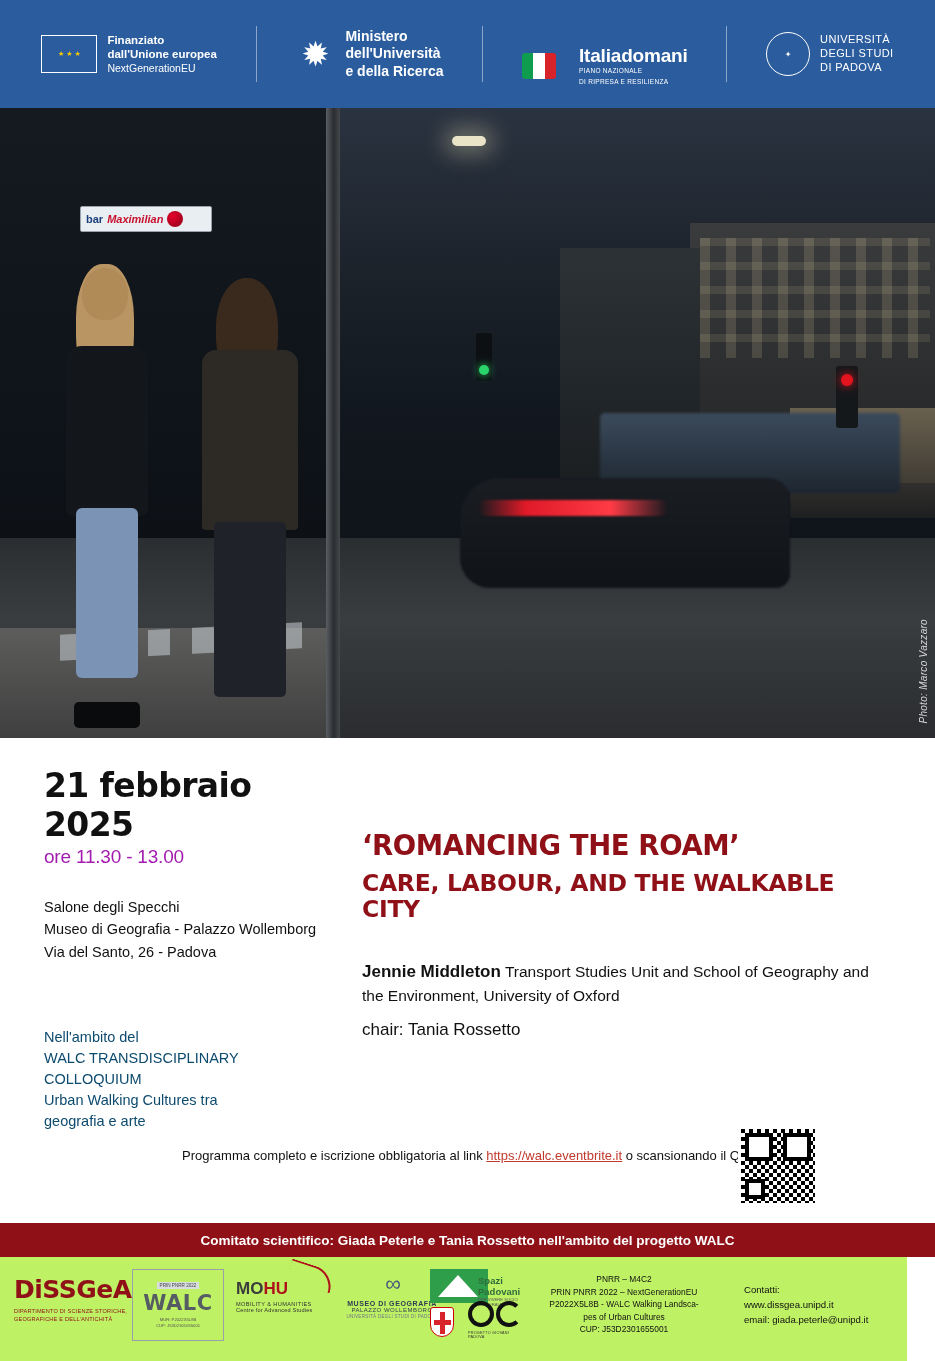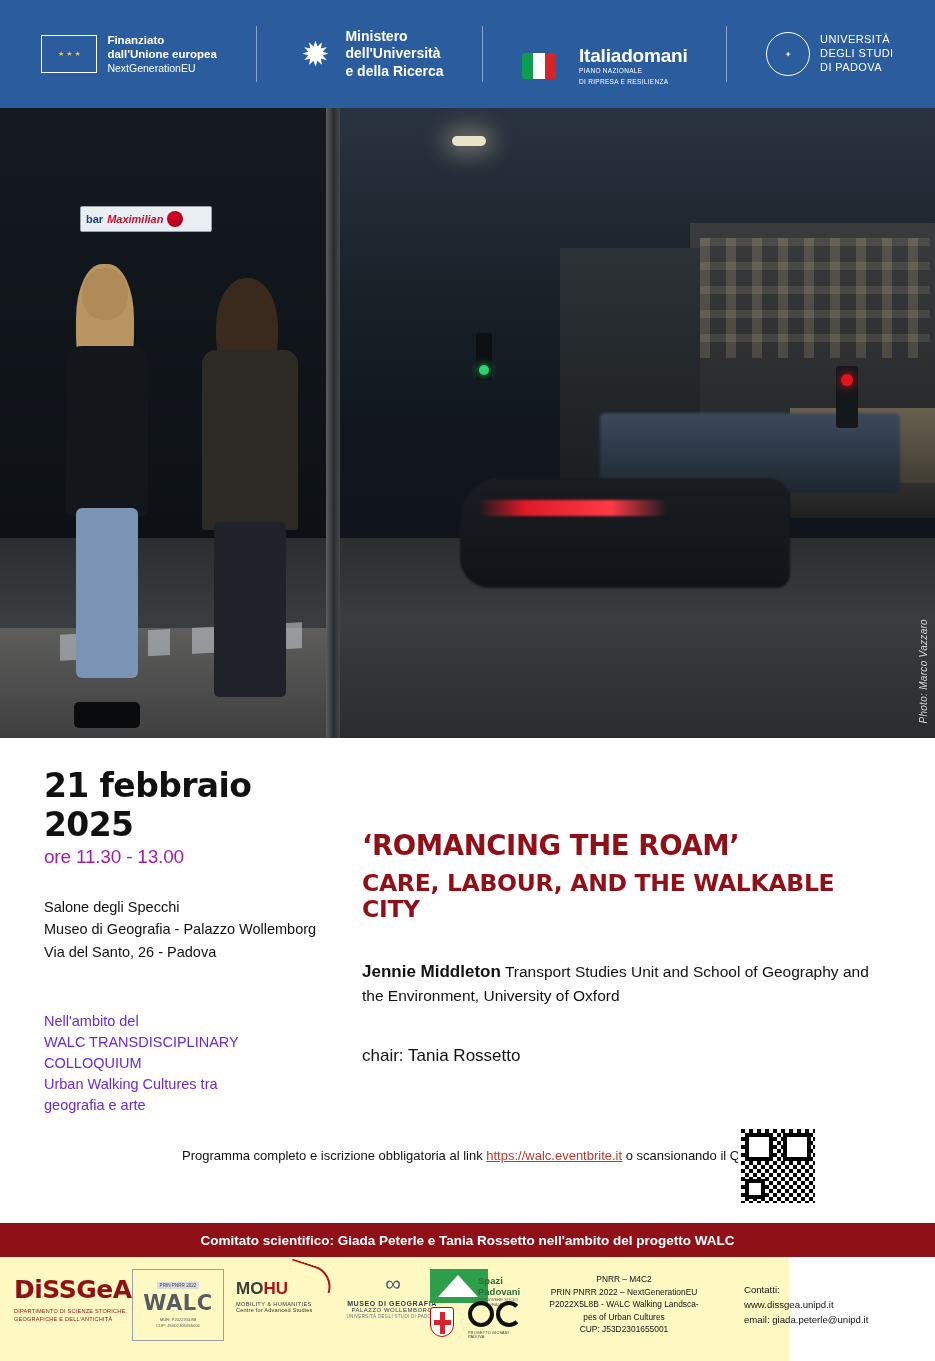--- a/index.html
+++ b/index.html
@@ -174,36 +174,36 @@
   .content { position: absolute; top: 738px; left: 0; width: 935px; height: 485px; background: #fff; }
 
   .left-col { position: absolute; top: 28px; left: 44px; width: 300px; }
   .date {
     font-family: "DejaVu Sans", sans-serif;
     font-size: 33px; font-weight: bold; color: #111; letter-spacing: -.6px;
   }
   .time { margin-top: 2px; font-size: 19px; color: #a21caf; letter-spacing: -.2px; }
   .venue { margin-top: 28px; font-size: 14.5px; color: #111; line-height: 1.55; }
   .ambito {
-    margin-top: 48px; color: #6d28d9; font-size: 14.5px; line-height: 1.45; font-weight: 500;
+    margin-top: 64px; color: #0c4a6e; font-size: 14.5px; line-height: 1.45; font-weight: 500;
   }
 
   .right-col { position: absolute; top: 92px; left: 362px; width: 530px; }
   .title1 {
     font-family: "DejaVu Sans", sans-serif;
     font-size: 27.5px; font-weight: bold; color: #8f1017; letter-spacing: -.4px; line-height: 1.1;
   }
   .title2 {
     margin-top: 11px;
     font-family: "DejaVu Sans", sans-serif;
     font-size: 23.5px; font-weight: bold; color: #8f1017; letter-spacing: -.3px; line-height: 1.1;
   }
   .speaker { margin-top: 36px; font-size: 15.5px; color: #111; line-height: 1.5; }
   .speaker b { font-size: 17px; font-weight: bold; }
-  .chair { margin-top: 38px; font-size: 17px; color: #111; }
+  .chair { margin-top: 12px; font-size: 17px; color: #111; }
 
   .signup {
     position: absolute; top: 410px; left: 0; width: 935px;
     text-align: center; font-size: 13px; color: #111;
   }
   .signup .lnk { color: #c0392b; }
   .qr {
     position: absolute; top: 388px; left: 738px; width: 80px; height: 80px;
     background:
       repeating-linear-gradient(90deg, #000 0 4px, #fff 4px 8px),
@@ -222,21 +222,21 @@
 
   
   .red-strip {
     position: absolute; top: 1223px; left: 0; width: 935px; height: 34px;
     background: #8f1017; color: #fff;
     display: flex; align-items: center; justify-content: center;
     font-size: 13.5px; font-weight: bold;
   }
 
   
-  .footer { position: absolute; top: 1257px; left: 0; width: 789px; height: 104px; background: #fef9c3; }
+  .footer { position: absolute; top: 1257px; left: 0; width: 907px; height: 104px; background: #bef264; }
   .f-dissgea { position: absolute; top: 18px; left: 14px; width: 128px; }
   .f-dissgea .w { font-family: "DejaVu Sans", sans-serif; font-size: 25px; font-weight: bold; color: #8f1017; letter-spacing: -.5px; }
   .f-dissgea .d { margin-top: 4px; font-size: 5.6px; color: #8f1017; line-height: 1.35; letter-spacing: .2px; }
   .f-walc {
     position: absolute; top: 12px; left: 132px; width: 92px; height: 72px;
     border: 1px solid #9aa0a6; display: flex; flex-direction: column;
     align-items: center; justify-content: center; gap: 2px; padding: 3px;
   }
   .f-walc .tiny { font-size: 4.6px; color: #444; background: #d9dde0; padding: 1px 3px; }
   .f-walc .nm { font-family: "DejaVu Sans", sans-serif; font-size: 21px; font-weight: bold; color: #555c63; letter-spacing: .5px; }

